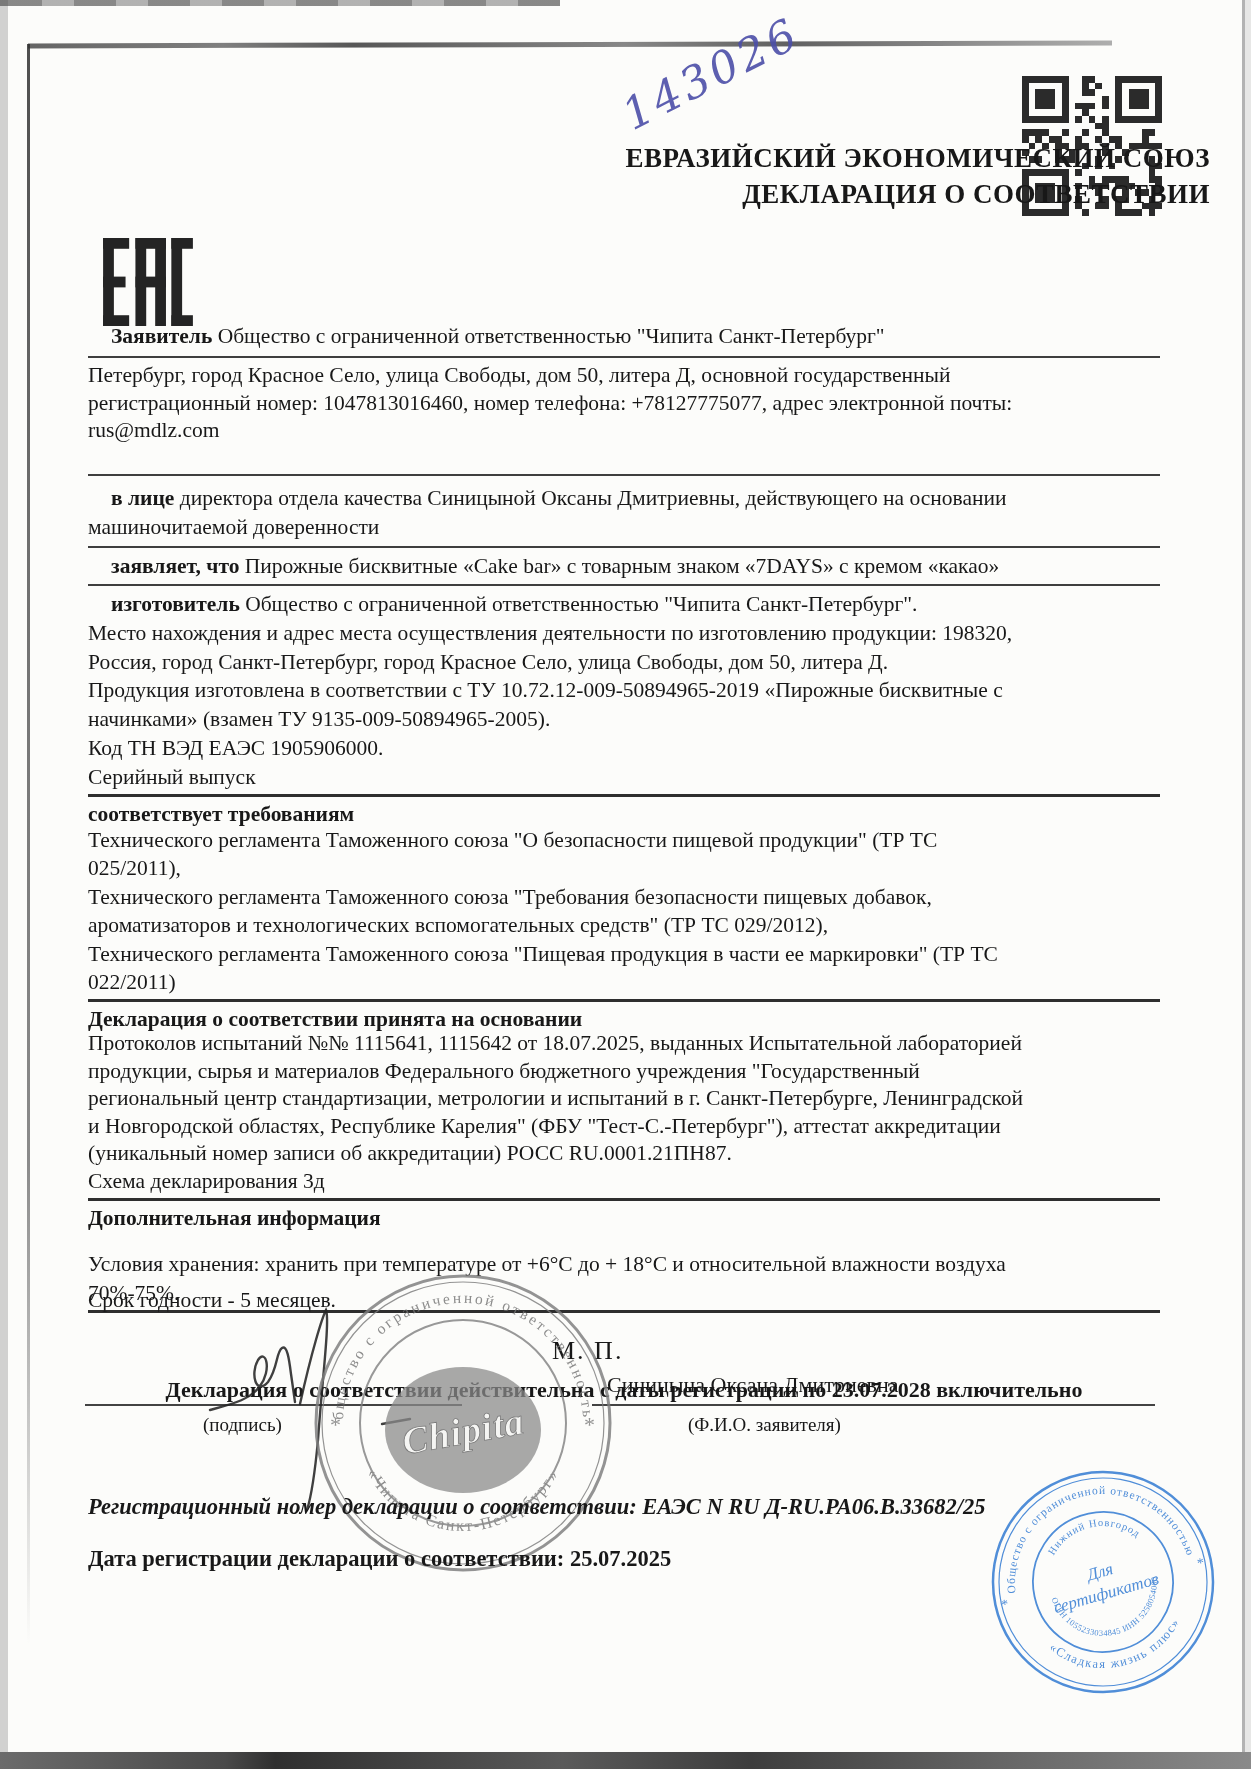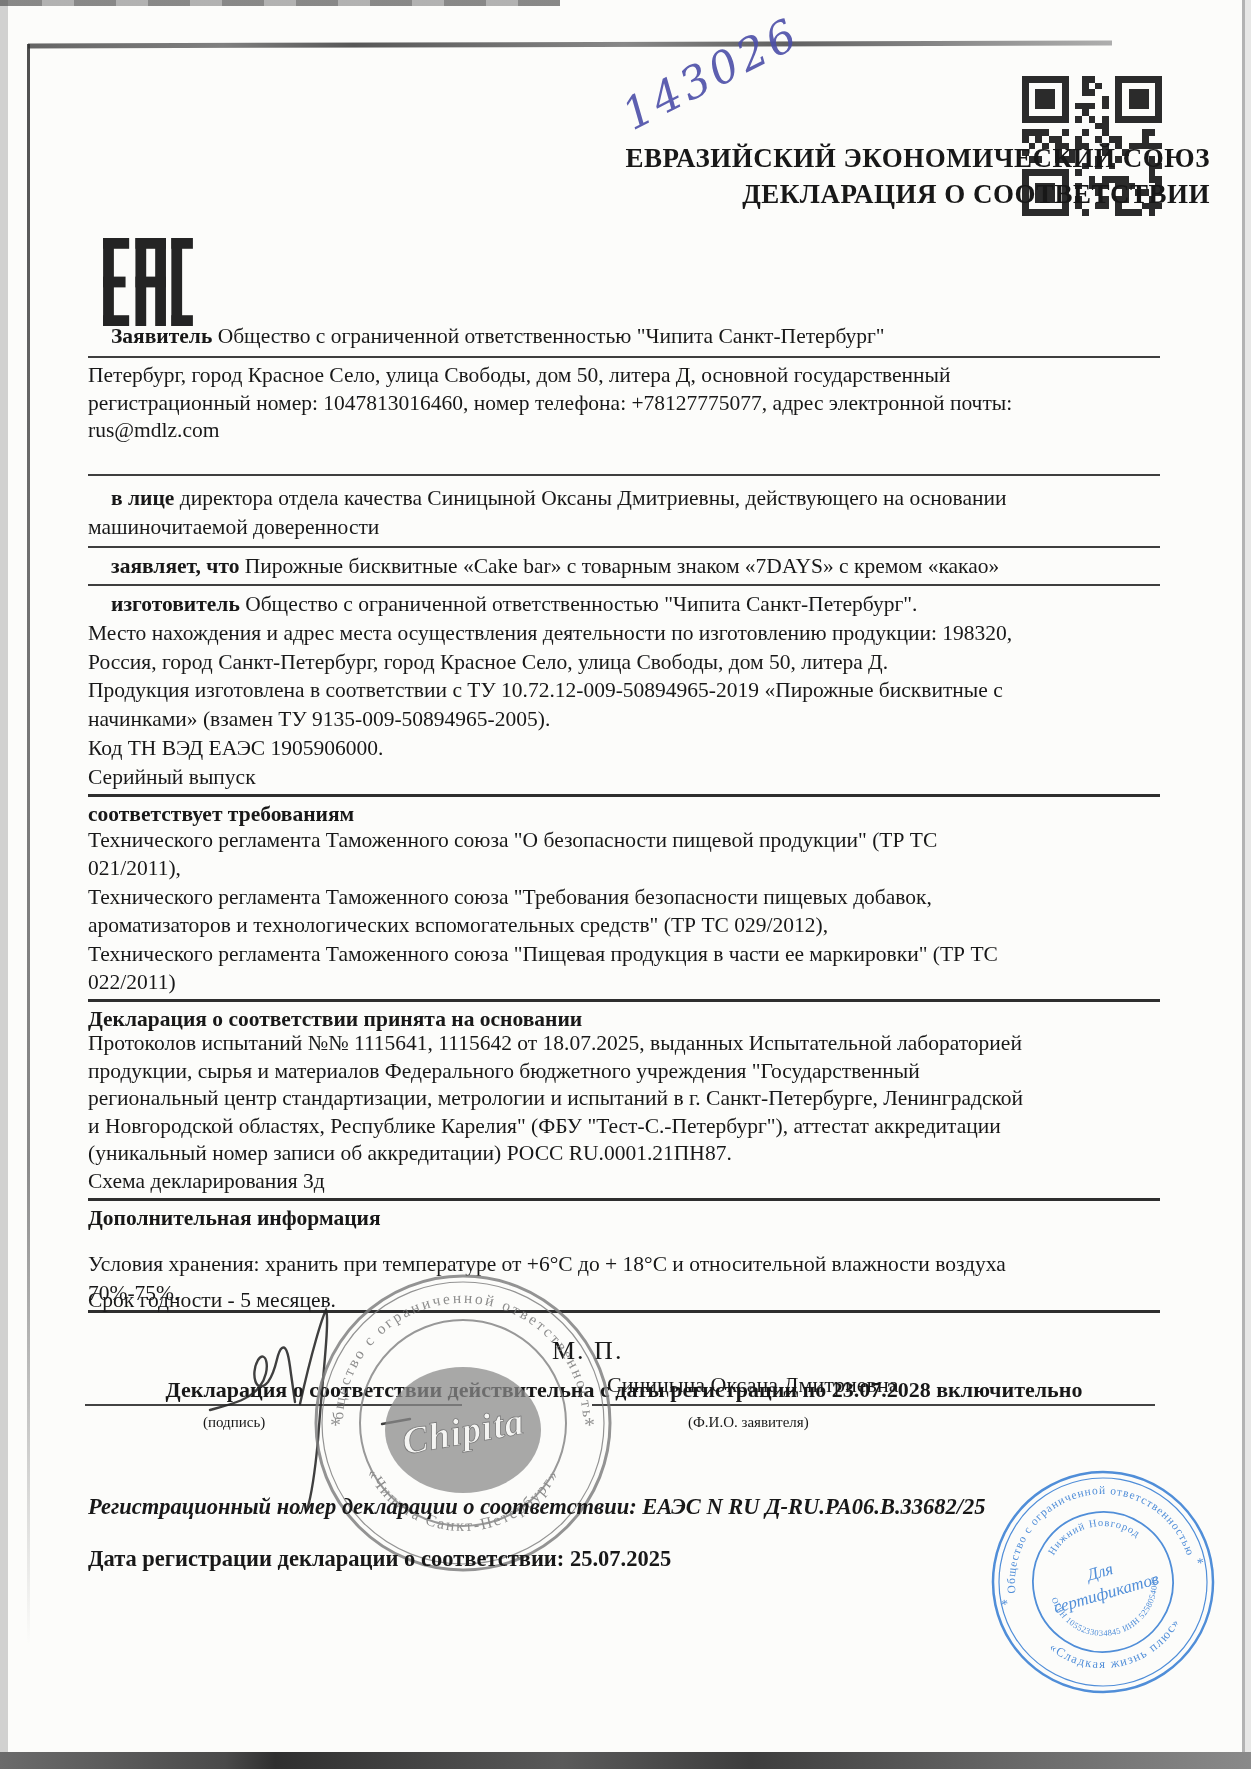--- a/index.html
+++ b/index.html
@@ -6,21 +6,21 @@
   .paper{position:relative;width:1251px;height:1769px;background:#fcfcfa;overflow:hidden;
          font-family:"Liberation Serif","DejaVu Serif",serif;color:#181818;}
   .abs{position:absolute;}
   .para{left:88px;width:1072px;font-size:21.5px;line-height:28.5px;}
   .para b{font-weight:bold;margin-left:23px;}
   .rule{left:88px;width:1072px;background:#1c1c1c;opacity:.85;height:2px;}
   .rule.thick{height:3px;opacity:.92;}
   .title{left:0;width:1210px;text-align:right;font-weight:bold;font-size:27px;line-height:36px;letter-spacing:.5px;}
   .boldline{font-weight:bold;}
   .sigline{position:absolute;height:2px;background:#222;opacity:.85;}
-  .caption{font-size:15px;}
+  .caption{font-size:19px;}
   .regline{left:88px;width:1100px;font-weight:bold;font-size:22.5px;}
   .handwrite{font-family:"DejaVu Serif",serif;font-style:italic;font-size:44px;color:#4c4fa8;
              letter-spacing:4px;transform:rotate(-27deg);opacity:.9;}
   .mp{font-size:26px;letter-spacing:2px;}
   .scan-edge{pointer-events:none;}
   svg text{font-family:"Liberation Serif","DejaVu Serif",serif;}
 </style>
 </head>
 <body>
 
@@ -213,21 +213,21 @@
         <div>начинками» (взамен ТУ 9135-009-50894965-2005).</div>
         <div>Код ТН ВЭД ЕАЭС 1905906000.</div>
         <div>Серийный выпуск</div>
       </div>
   </div>
   <div class="abs rule thick" style="top:794px;"></div>
 
   <div class="abs para boldline" style="top:800px;">соответствует требованиям</div>
   <div class="abs para" style="top:826px;line-height:28.4px;">
       <div>Технического регламента Таможенного союза "О безопасности пищевой продукции" (ТР ТС</div>
-      <div>021/2011),</div>
+      <div>025/2011),</div>
       <div>Технического регламента Таможенного союза "Требования безопасности пищевых добавок,</div>
       <div>ароматизаторов и технологических вспомогательных средств" (ТР ТС 029/2012),</div>
       <div>Технического регламента Таможенного союза "Пищевая продукция в части ее маркировки" (ТР ТС</div>
       <div>022/2011)</div>
     </div>
   <div class="abs rule thick" style="top:999px;"></div>
 
   <div class="abs para boldline" style="top:1005px;">Декларация о соответствии принята на основании</div>
   <div class="abs para" style="top:1030px;line-height:27.6px;">
       <div>Протоколов испытаний №№ 1115641, 1115642 от 18.07.2025, выданных Испытательной лабораторией</div>

